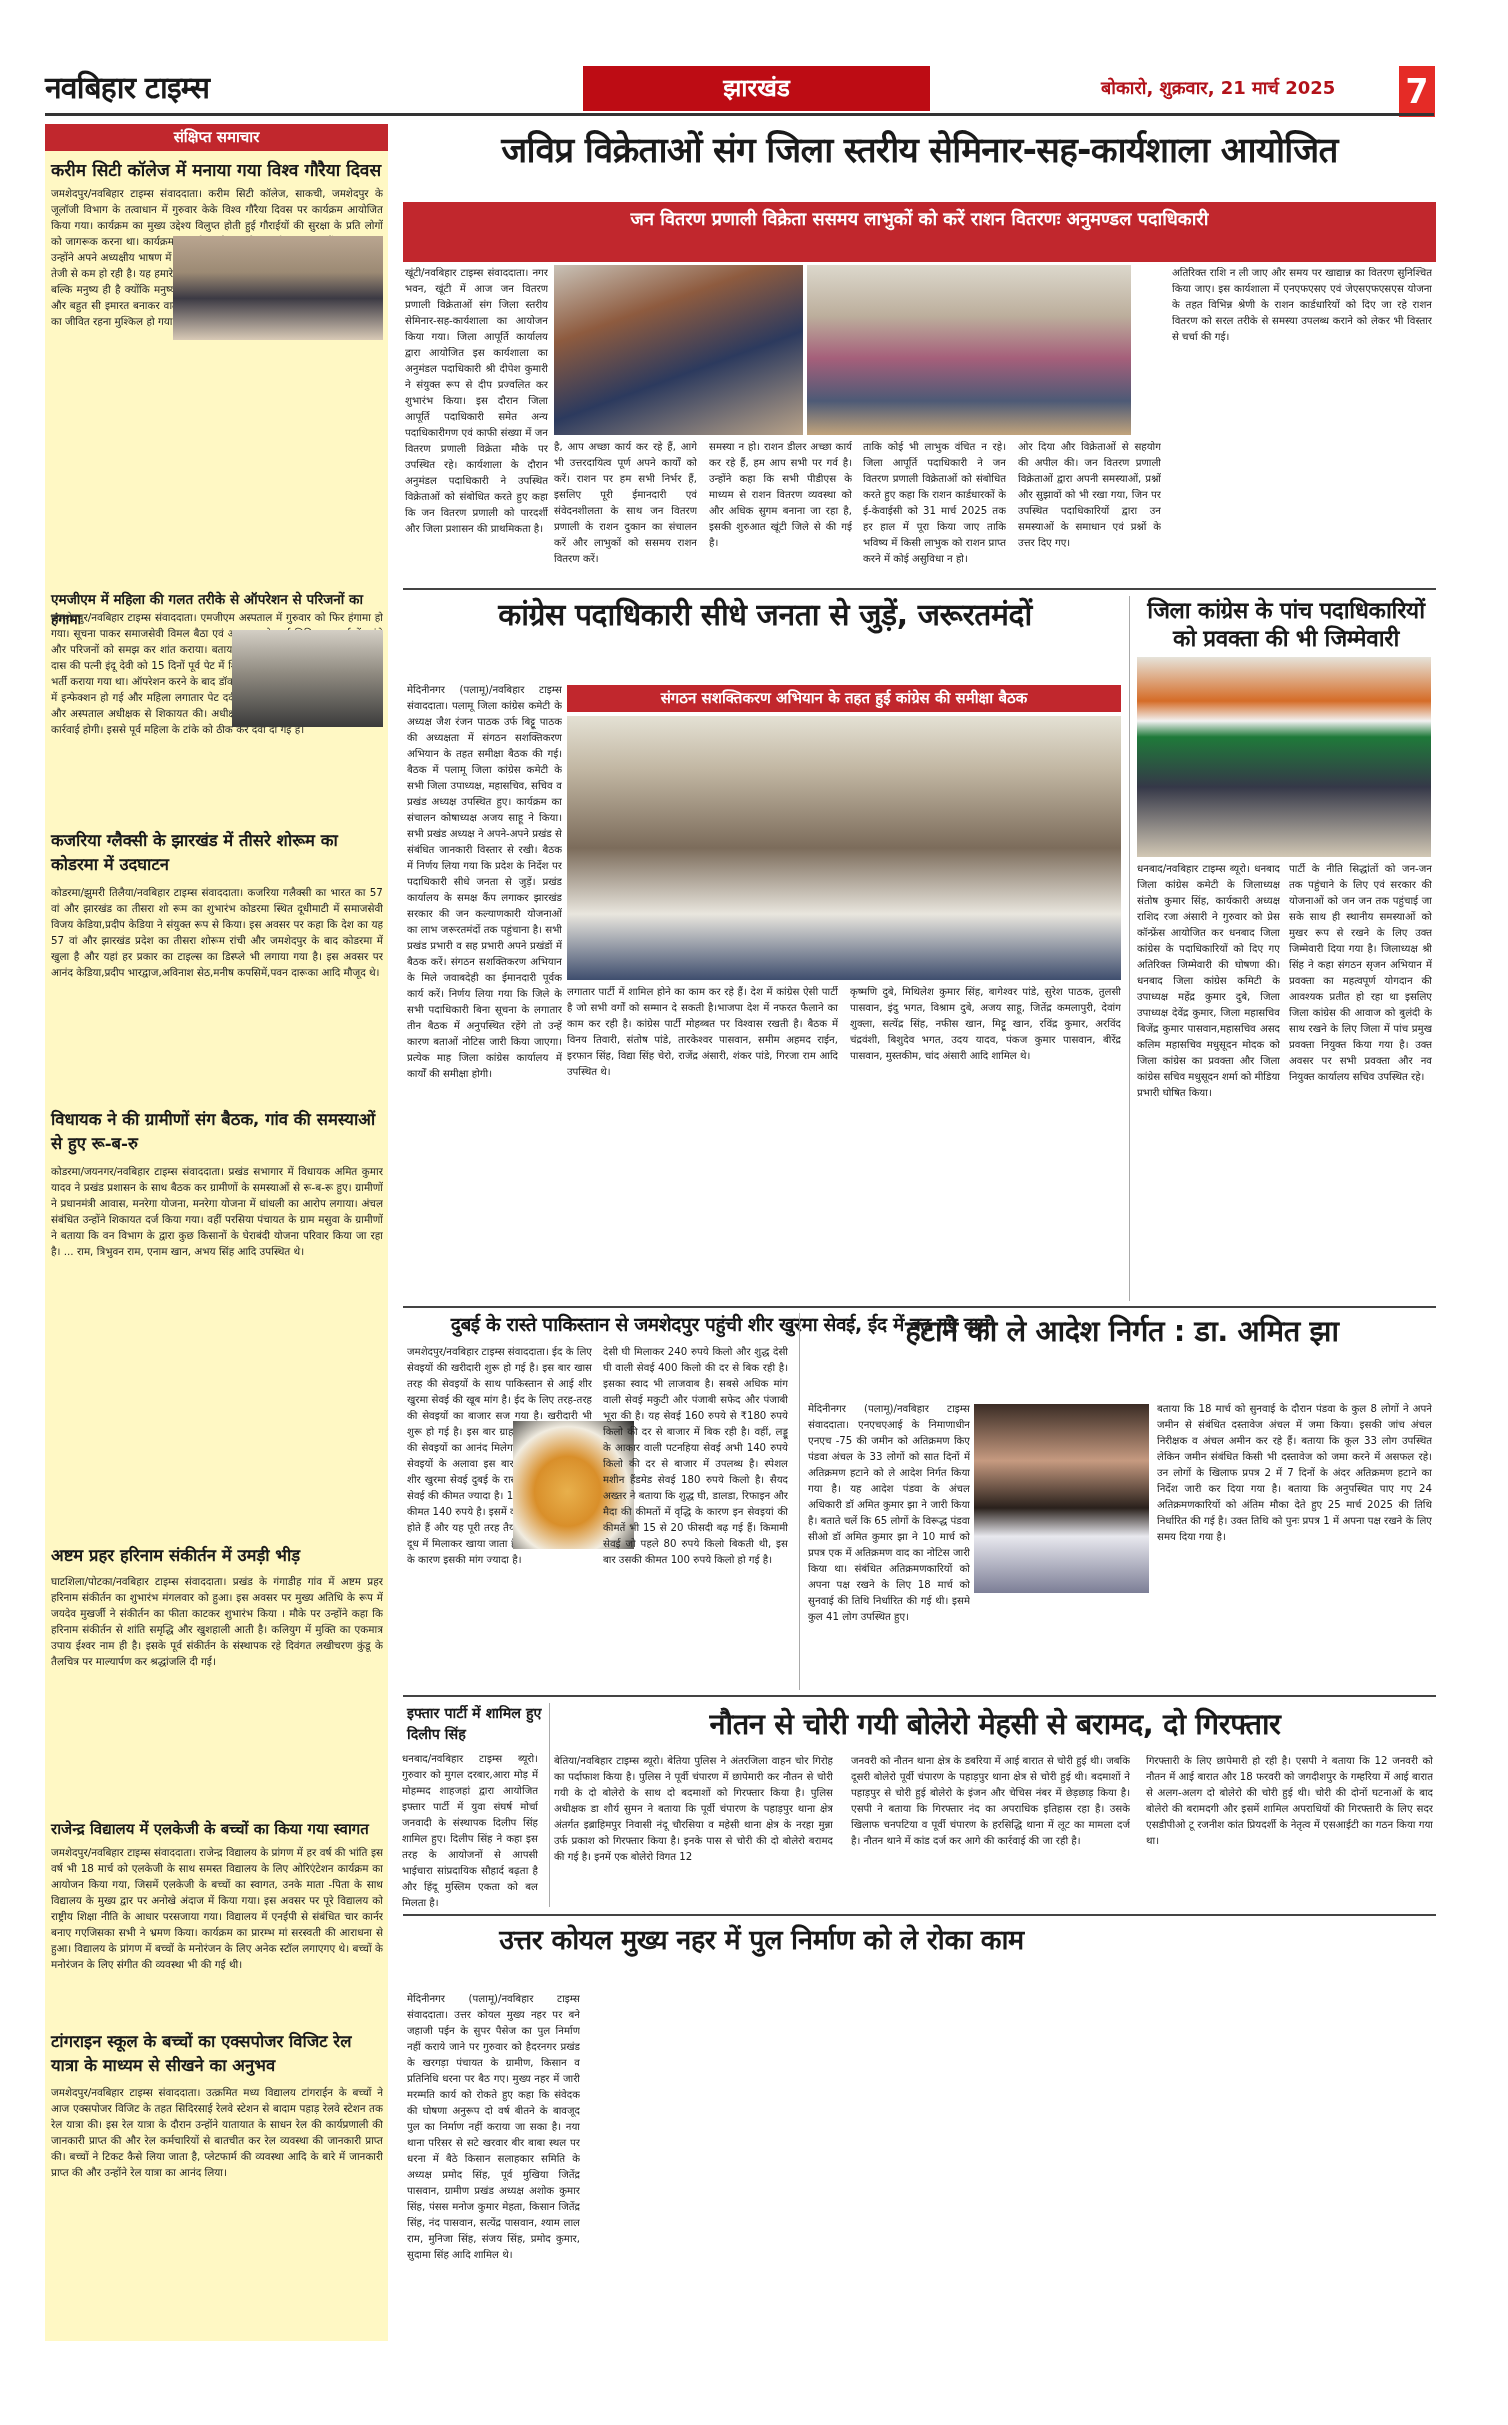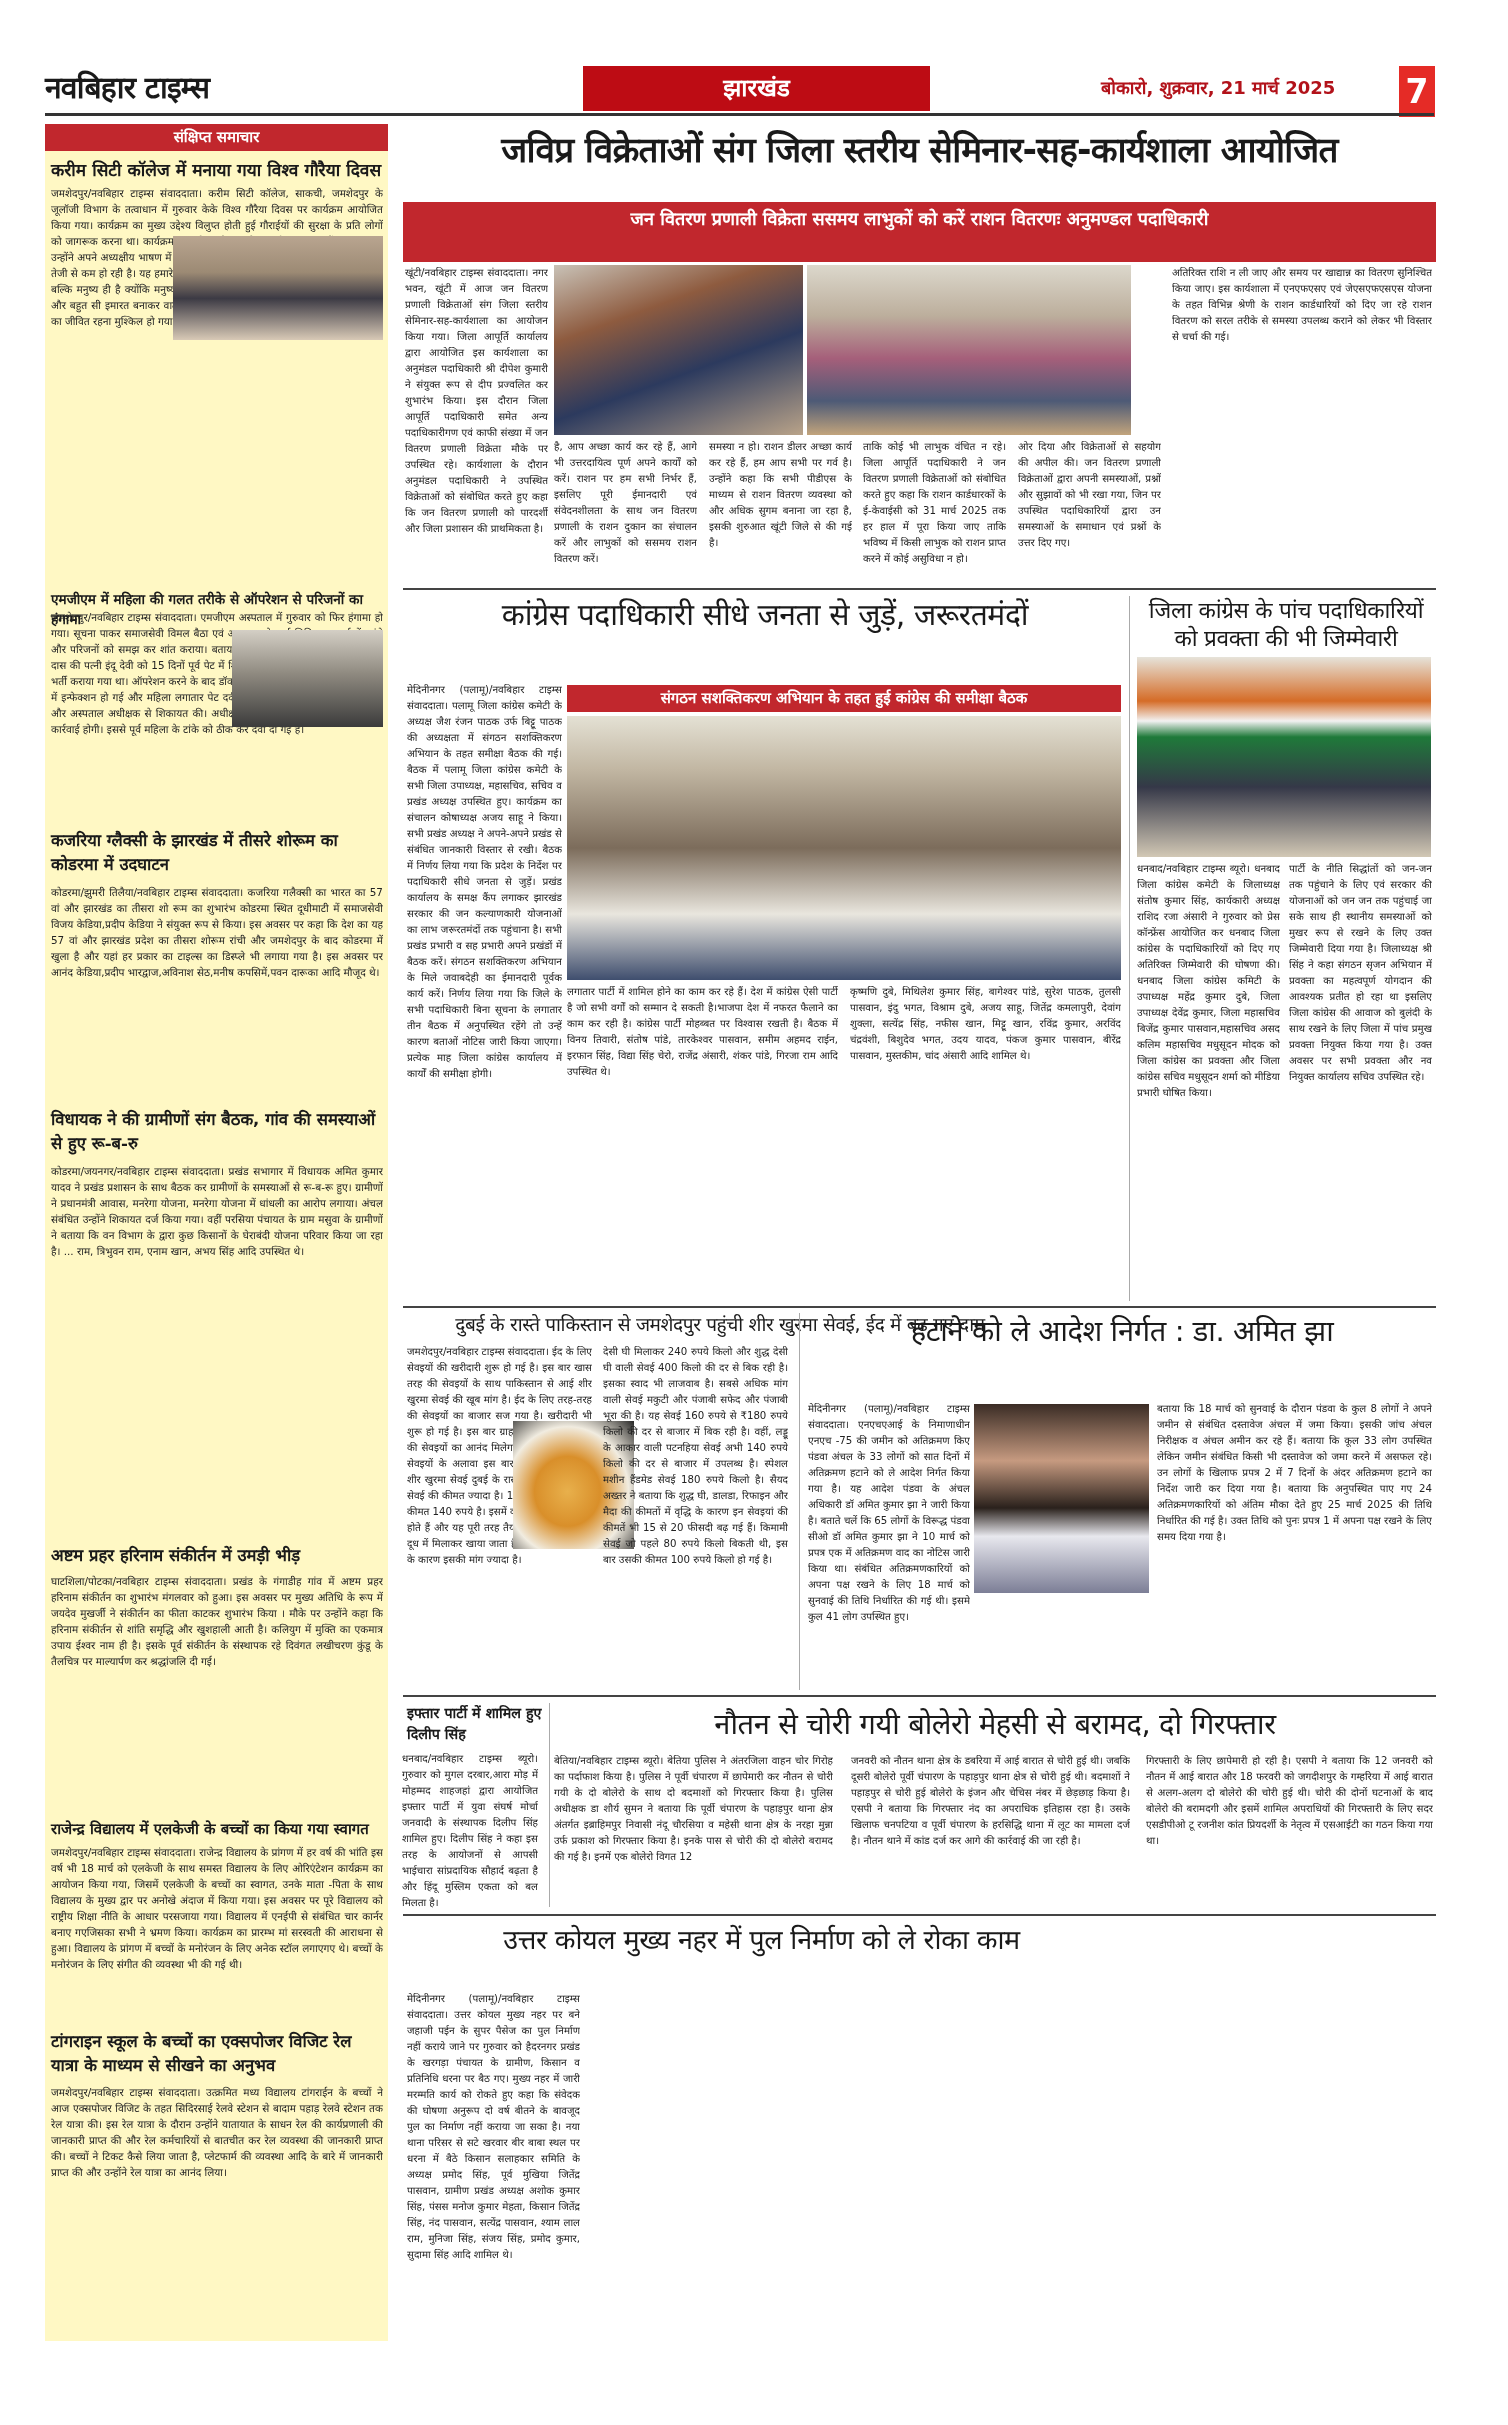--- a/index.html
+++ b/index.html
@@ -16,21 +16,21 @@
 #hrule{left:45px;top:113px;width:1389px;height:3px;background:#333}
 
 #sidebar{left:45px;top:124px;width:343px;height:2217px;background:#fff8c4}
 #sb-head{left:45px;top:124px;width:343px;height:27px;background:#c1272d;color:#fff;font-size:15px;text-align:center;line-height:27px;font-weight:bold}
 .sb-h{font-size:18px;font-weight:bold;line-height:24px;color:#1a1a1a}
 .sb-p{font-size:10.4px;line-height:16px;text-align:justify;color:#222}
 
 #lead-head{left:403px;top:128px;width:1033px;font-size:35px;font-weight:bold;text-align:center;line-height:44px;letter-spacing:-0.8px}
 #lead-sub{left:403px;top:202px;width:1033px;height:60px;background:#c1272d;color:#fff;font-size:18px;text-align:center;line-height:27px;padding-top:3px;font-weight:bold}
 .photo{background:#7a6e63;overflow:hidden}
-.h2{font-weight:normal;text-align:center;line-height:1.25;letter-spacing:-0.4px}
+.h2{font-weight:bold;text-align:center;line-height:1.25;letter-spacing:-0.4px}
 .redbar{background:#c1272d;color:#fff;font-weight:bold;text-align:center}
 .rule{background:#444;height:1.5px}
 .vrule{background:#aaa;width:0.8px}
 </style>
 </head>
 <body>
 
 <div class="abs" id="masthead">नवबिहार टाइम्स</div>
 <div class="abs" id="section">झारखंड</div>
 <div class="abs" id="dateline">बोकारो, शुक्रवार, 21 मार्च 2025</div>
@@ -109,21 +109,21 @@
   <span class="b">मेदिनीनगर (पलामू)/नवबिहार टाइम्स संवाददाता।</span>
   <span>पलामू जिला कांग्रेस कमेटी के अध्यक्ष जैश रंजन पाठक उर्फ बिट्टू पाठक की अध्यक्षता में संगठन सशक्तिकरण अभियान के तहत समीक्षा बैठक की गई। बैठक में पलामू जिला कांग्रेस कमेटी के सभी जिला उपाध्यक्ष, महासचिव, सचिव व प्रखंड अध्यक्ष उपस्थित हुए। कार्यक्रम का संचालन कोषाध्यक्ष अजय साहू ने किया। सभी प्रखंड अध्यक्ष ने अपने-अपने प्रखंड से संबंधित जानकारी विस्तार से रखी। बैठक में निर्णय लिया गया कि प्रदेश के निर्देश पर पदाधिकारी सीधे जनता से जुड़ें।</span>
   <span>प्रखंड कार्यालय के समक्ष कैंप लगाकर झारखंड सरकार की जन कल्याणकारी योजनाओं का लाभ जरूरतमंदों तक पहुंचाना है। सभी प्रखंड प्रभारी व सह प्रभारी अपने प्रखंडों में बैठक करें। संगठन सशक्तिकरण अभियान के मिले जवाबदेही का ईमानदारी पूर्वक कार्य करें। निर्णय लिया गया कि जिले के सभी पदाधिकारी बिना सूचना के लगातार तीन बैठक में अनुपस्थित रहेंगे तो उन्हें कारण बताओं नोटिस जारी किया जाएगा। प्रत्येक माह जिला कांग्रेस कार्यालय में कार्यों की समीक्षा होगी।</span>
 </div>
 <div class="abs redbar" style="left:567px;top:685px;width:554px;height:27px;font-size:15px;line-height:27px">संगठन सशक्तिकरण अभियान के तहत हुई कांग्रेस की समीक्षा बैठक</div>
 <div class="abs photo" style="left:567px;top:716px;width:554px;height:264px;background:linear-gradient(180deg,#e4e1d4 0%,#c2b7a3 20%,#7c6c5b 50%,#e9e6de 75%,#3f4e6e 100%)"></div>
 <div class="abs txt" style="left:567px;top:984px;width:271px;height:317px;overflow:hidden">लगातार पार्टी में शामिल होने का काम कर रहे हैं। देश में कांग्रेस ऐसी पार्टी है जो सभी वर्गों को सम्मान दे सकती है।भाजपा देश में नफरत फैलाने का काम कर रही है। कांग्रेस पार्टी मोहब्बत पर विश्वास रखती है। बैठक में विनय तिवारी, संतोष पांडे, तारकेश्वर पासवान, समीम अहमद राईन, इरफान सिंह, विद्या सिंह चेरो, राजेंद्र अंसारी, शंकर पांडे, गिरजा राम आदि उपस्थित थे।</div>
 <div class="abs txt" style="left:850px;top:984px;width:271px;height:317px;overflow:hidden">कृष्मणि दुबे, मिथिलेश कुमार सिंह, बागेश्वर पांडे, सुरेश पाठक, तुलसी पासवान, इंदु भगत, विश्राम दुबे, अजय साहू, जितेंद्र कमलापुरी, देवांग शुक्ला, सत्येंद्र सिंह, नफीस खान, मिट्टू खान, रविंद्र कुमार, अरविंद चंद्रवंशी, बिशुदेव भगत, उदय यादव, पंकज कुमार पासवान, बीरेंद्र पासवान, मुस्तकीम, चांद अंसारी आदि शामिल थे।</div>
 
 <div class="abs vrule" style="left:1129px;top:596px;height:705px"></div>
-<div class="abs h2" style="left:1135px;top:596px;width:302px;font-size:22.6px;font-weight:normal">
+<div class="abs h2" style="left:1135px;top:596px;width:302px;font-size:22.6px;font-weight:bold">
   <div>जिला कांग्रेस के पांच पदाधिकारियों</div>
   <div>को प्रवक्ता की भी जिम्मेवारी</div>
 </div>
 <div class="abs photo" style="left:1137px;top:657px;width:294px;height:200px;background:linear-gradient(180deg,#e6e3da 0%,#d56c27 22%,#f2f2f2 32%,#1f7a3a 40%,#353848 65%,#d2c8b5 100%)"></div>
 <div class="abs txt" style="left:1137px;top:861px;width:143px;height:437px;overflow:hidden">
   <span class="b">धनबाद/नवबिहार टाइम्स ब्यूरो।</span>
   <span>धनबाद जिला कांग्रेस कमेटी के जिलाध्यक्ष संतोष कुमार सिंह, कार्यकारी अध्यक्ष राशिद रजा अंसारी ने गुरुवार को प्रेस कॉन्फ्रेंस आयोजित कर धनबाद जिला कांग्रेस के पदाधिकारियों को दिए गए अतिरिक्त जिम्मेवारी की घोषणा की। धनबाद जिला कांग्रेस कमिटी के उपाध्यक्ष महेंद्र कुमार दुबे, जिला उपाध्यक्ष देवेंद्र कुमार, जिला महासचिव बिजेंद्र कुमार पासवान,महासचिव असद कलिम महासचिव मधुसूदन मोदक को जिला कांग्रेस का प्रवक्ता और जिला कांग्रेस सचिव मधुसूदन शर्मा को मीडिया प्रभारी घोषित किया।</span>
 </div>
 <div class="abs txt" style="left:1289px;top:861px;width:143px;height:437px;overflow:hidden">पार्टी के नीति सिद्धांतों को जन-जन तक पहुंचाने के लिए एवं सरकार की योजनाओं को जन जन तक पहुंचाई जा सके साथ ही स्थानीय समस्याओं को मुखर रूप से रखने के लिए उक्त जिम्मेवारी दिया गया है। जिलाध्यक्ष श्री सिंह ने कहा संगठन सृजन अभियान में प्रवक्ता का महत्वपूर्ण योगदान की आवश्यक प्रतीत हो रहा था इसलिए जिला कांग्रेस की आवाज को बुलंदी के साथ रखने के लिए जिला में पांच प्रमुख प्रवक्ता नियुक्त किया गया है। उक्त अवसर पर सभी प्रवक्ता और नव नियुक्त कार्यालय सचिव उपस्थित रहे।</div>
 <div class="abs rule" style="left:403px;top:1306px;width:1033px"></div>

